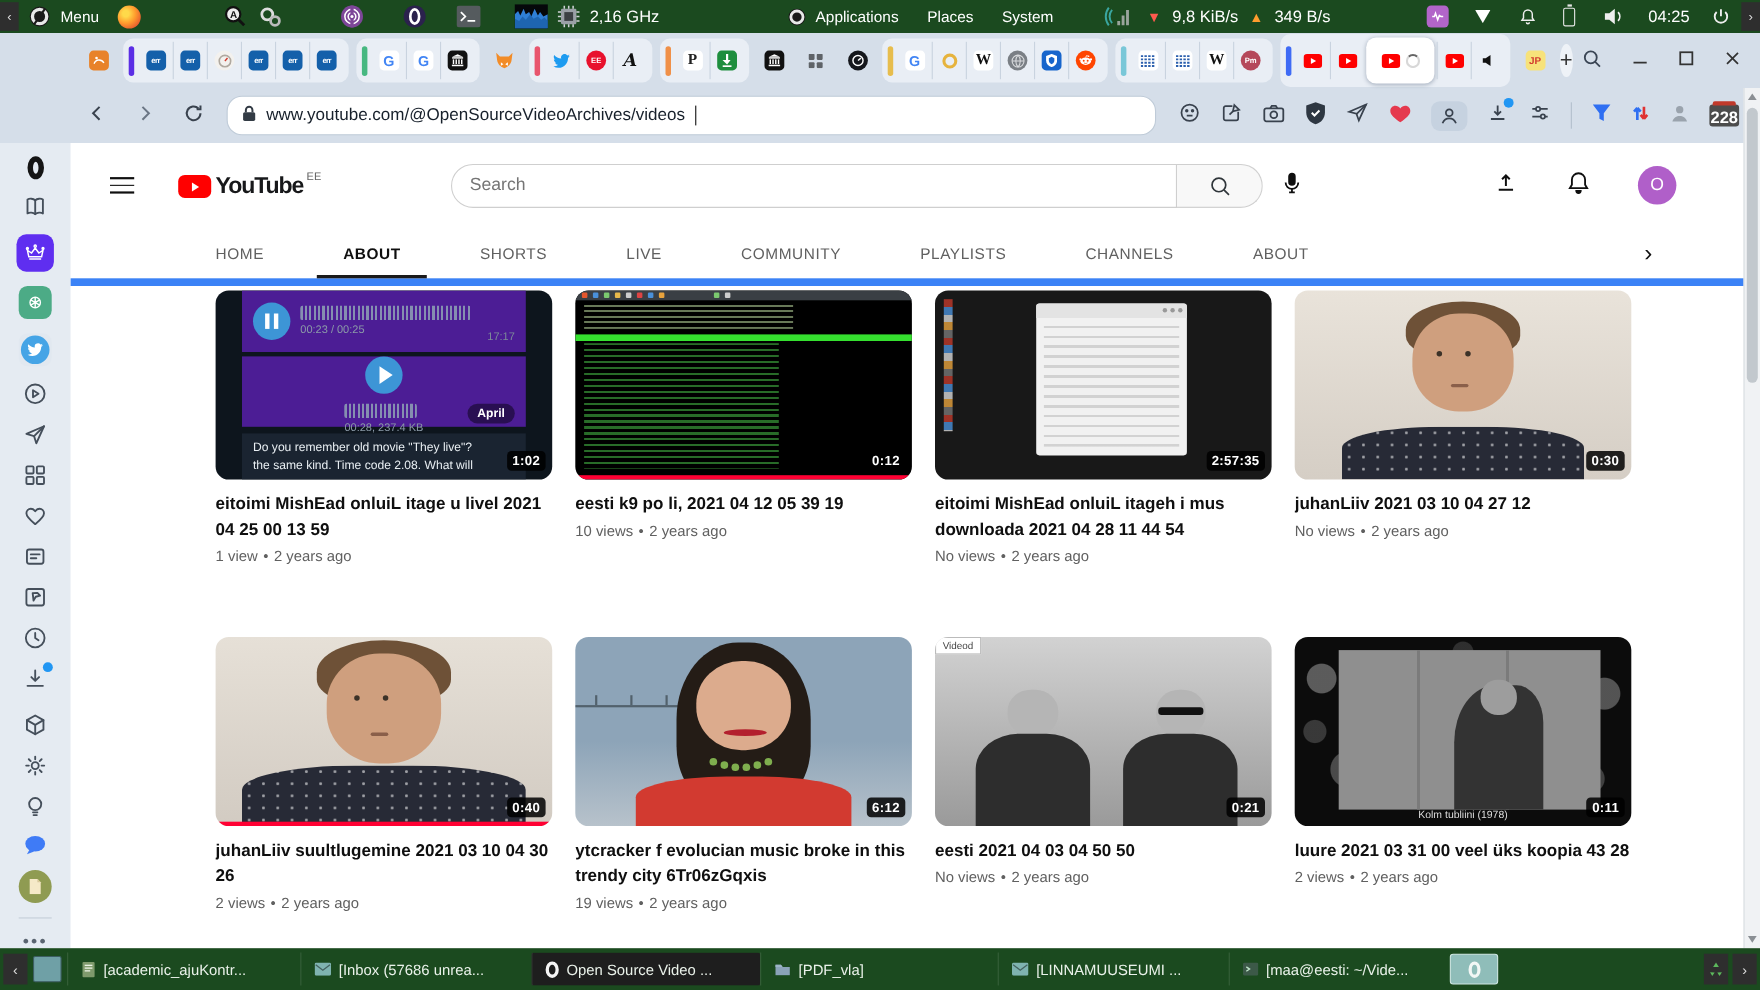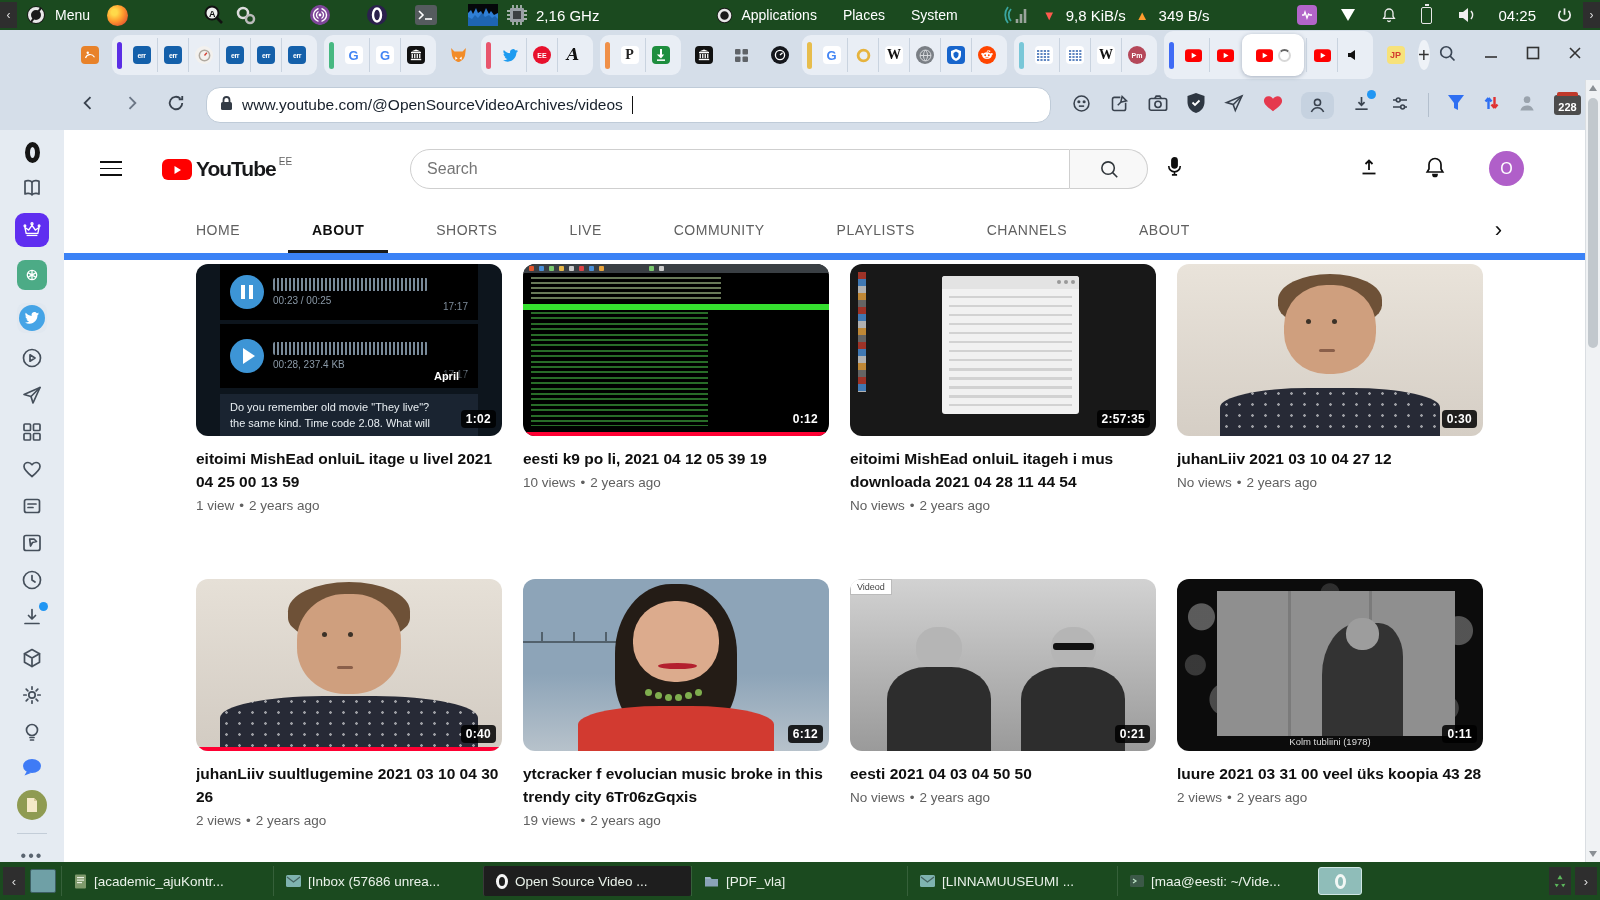--- a/index.html
+++ b/index.html
@@ -42,21 +42,21 @@
   .toolbar { height:50px; display:flex; align-items:center; padding:0 18px 0 78px; gap:12px; }
   .navbtns { display:flex; gap:24px; align-items:center; margin-right:8px; }
   .urlbar { flex:0 0 845px; height:36px; background:#fff; border:1px solid #bfcbd8; border-radius:14px; display:flex; align-items:center; padding:0 13px; gap:9px; }
   .urltext { font-size:15.5px; color:#17202b; white-space:nowrap; }
   .caret { width:1.5px; height:18px; background:#111; display:inline-block; }
   .tbicons { display:flex; align-items:center; gap:17px; margin-left:8px; }
   .pillbg { background:#c6d2e0; border-radius:8px; padding:3px 6px; display:flex; }
   .vsep { width:1px; height:24px; background:#b3bfcd; }
   .extbadge { width:27px; height:20px; background:#4c4c4c; border-radius:3px; position:relative; display:flex; align-items:flex-end; justify-content:center; }
   .extbadge i { position:absolute; top:-3px; left:3px; right:3px; height:4px; background:#c0392b; border-radius:2px 2px 0 0; }
-  .extbadge b { color:#fff; font-size:11px; line-height:15px; }
+  .extbadge b { color:#fff; font-size:15px; line-height:15px; }
   .bluedot { position:absolute; top:-3px; right:-4px; width:9px; height:9px; background:#2196f3; border-radius:50%; }
   .rel { position:relative; }
 
   
   .mainrow { flex:1; display:flex; min-height:0; }
   .sidebar { width:64px; background:#e5ebf2; display:flex; flex-direction:column; align-items:center; padding-top:12px; gap:13px; flex:none; }
   .sbitem { display:flex; align-items:center; justify-content:center; position:relative; }
   .sbchip { width:34px; height:34px; border-radius:9px; display:flex; align-items:center; justify-content:center; }
   .sbchip.sm { width:30px; height:30px; border-radius:8px; }
   .operaO { width:15px; height:21px; border:5px solid #151515; border-radius:50%; }
@@ -92,23 +92,23 @@
   .vgrid { display:grid; grid-template-columns:repeat(4,306px); grid-auto-rows:315px; column-gap:21px; margin:4px 0 0 132px; }
   .card { width:306px; }
   .thumb { width:306px; height:172px; border-radius:12px; position:relative; overflow:hidden; background:#222; }
   .dur { position:absolute; right:6px; bottom:8px; background:rgba(0,0,0,.85); color:#fff; font-size:12px; font-weight:bold; padding:2px 5px; border-radius:4px; letter-spacing:.3px; z-index:5; }
   .watchbar { position:absolute; left:0; bottom:0; height:4px; width:100%; background:#f03; z-index:4; }
   .vtitle { margin-top:11px; font-size:15.5px; font-weight:bold; color:#0f0f0f; line-height:23px; max-height:46px; overflow:hidden; }
   .vmeta { margin-top:5px; font-size:13.5px; color:#606060; display:flex; gap:5px; align-items:center; }
 
   
   .th-tg { background:#0d151d; }
-  .tg-row { position:absolute; left:24px; right:24px; background:#000000; display:flex; align-items:center; padding:0 10px; gap:9px; }
+  .tg-row { position:absolute; left:24px; right:24px; background:#4c1d95; display:flex; align-items:center; padding:0 10px; gap:9px; }
   .tg-row.r1 { top:0; height:56px; }
-  .tg-row.r2 { top:60px; height:64px; }
+  .tg-row.r2 { top:60px; height:64px;flex-direction:column; }
   .tg-btn { width:34px; height:34px; border-radius:50%; background:#3d95d6; position:relative; flex:none; }
   .tg-btn.pause:before { content:""; position:absolute; left:11px; top:10px; width:4px; height:14px; background:#fff; box-shadow:8px 0 0 #fff; }
   .tg-btn.play:before { content:""; position:absolute; left:13px; top:9px; border-left:12px solid #fff; border-top:8px solid transparent; border-bottom:8px solid transparent; }
   .tg-body { flex:1; }
   .tg-wave { height:13px; background:repeating-linear-gradient(90deg,#8fa3b5 0 2px,transparent 2px 4px); opacity:.85; border-radius:2px; margin-right:6px; }
   .tg-sub { color:#8b9aa8; font-size:10px; margin-top:4px; }
   .tg-time { color:#7d8b99; font-size:10px; align-self:flex-end; margin-bottom:8px; }
   .tg-date { position:absolute; top:103px; right:34px; background:rgba(0,0,0,.45); color:#fff; font-size:11px; font-weight:bold; padding:3px 9px; border-radius:9px; }
   .tg-msg { position:absolute; left:24px; right:24px; bottom:0; height:42px; background:#1a2431; color:#e8eef2; font-size:11px; line-height:16px; padding:5px 10px; }
   .th-term { background:#000; }

